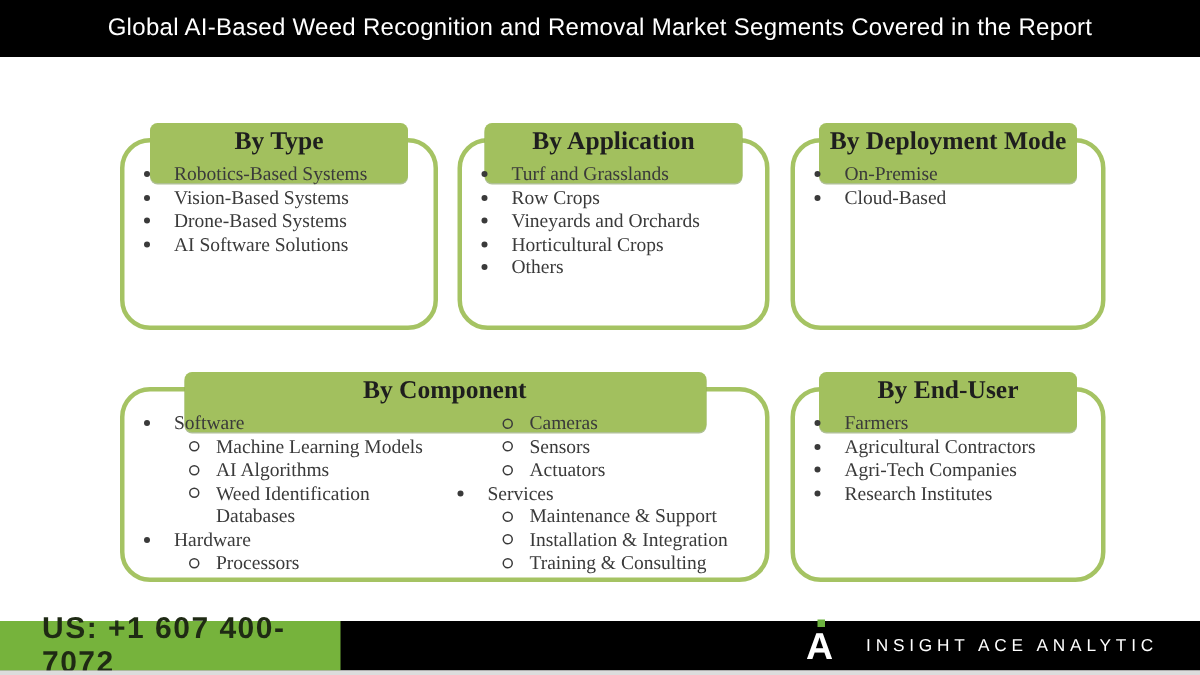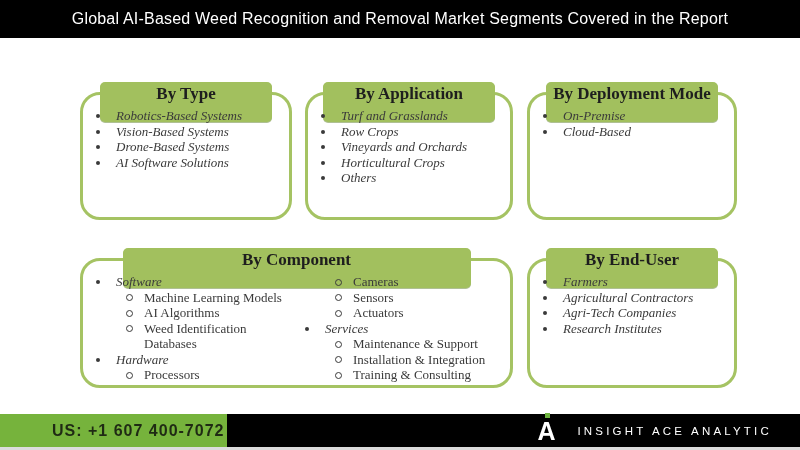--- a/index.html
+++ b/index.html
@@ -34,21 +34,21 @@
   #box-application{left:305px;top:92px; width:208px;height:128px;}
   #box-deployment {left:527px;top:92px; width:210px;height:128px;}
   #box-component  {left:80px; top:258px;width:433px;height:130px;}
   #box-enduser    {left:527px;top:258px;width:210px;height:130px;}
   
   .seg-list{
     list-style:none;margin:0;padding:13px 6px 0 0;
     font-family:"Liberation Serif",serif;font-size:13px;color:#3a3a3a;
   }
   .seg-list li{position:relative;line-height:15.5px;}
-  li.lv1{padding-left:33px;font-style:italic;}
+  li.lv1{padding-left:33px;}
   li.lv1::before{
     content:"";position:absolute;left:13px;top:6px;width:4px;height:4px;
     border-radius:50%;background:#3a3a3a;
   }
   li.lv2{padding-left:61px;}
   li.lv2::before{
     content:"";position:absolute;left:43px;top:4.5px;width:5px;height:5px;
     border-radius:50%;border:1px solid #3a3a3a;background:transparent;
   }
   .cols{display:flex;}
@@ -58,22 +58,22 @@
   .col-2 li.lv1::before{left:4px;}
   .col-2 li.lv2{padding-left:52px;}
   .col-2 li.lv2::before{left:34px;}
   
   .footer-bar{
     position:absolute;left:0;top:414px;width:800px;height:33px;background:#000000;
     display:flex;align-items:center;
   }
   .phone-box{
     width:227px;height:33px;background:#76b33c;display:flex;align-items:center;
-    padding-left:52px;box-sizing:border-box;
-    font-weight:bold;font-size:16px;letter-spacing:1px;color:#1f2a14;
+    padding-left:28px;box-sizing:border-box;
+    font-weight:bold;font-size:20px;letter-spacing:1px;color:#1f2a14;
   }
   .brand{margin-left:auto;display:flex;align-items:center;gap:16px;padding-right:28px;}
   .logo-a{position:relative;width:24px;height:26px;}
   .logo-letter{
     position:absolute;left:0;top:0;color:#ffffff;
     font-family:"Liberation Sans",sans-serif;font-weight:900;font-size:25px;line-height:26px;
   }
   .logo-dot{position:absolute;left:8px;top:-5px;width:5px;height:5px;background:#6db33f;}
   .brand-name{
     color:#ffffff;font-weight:normal;font-size:11.5px;letter-spacing:3.2px;white-space:nowrap;

